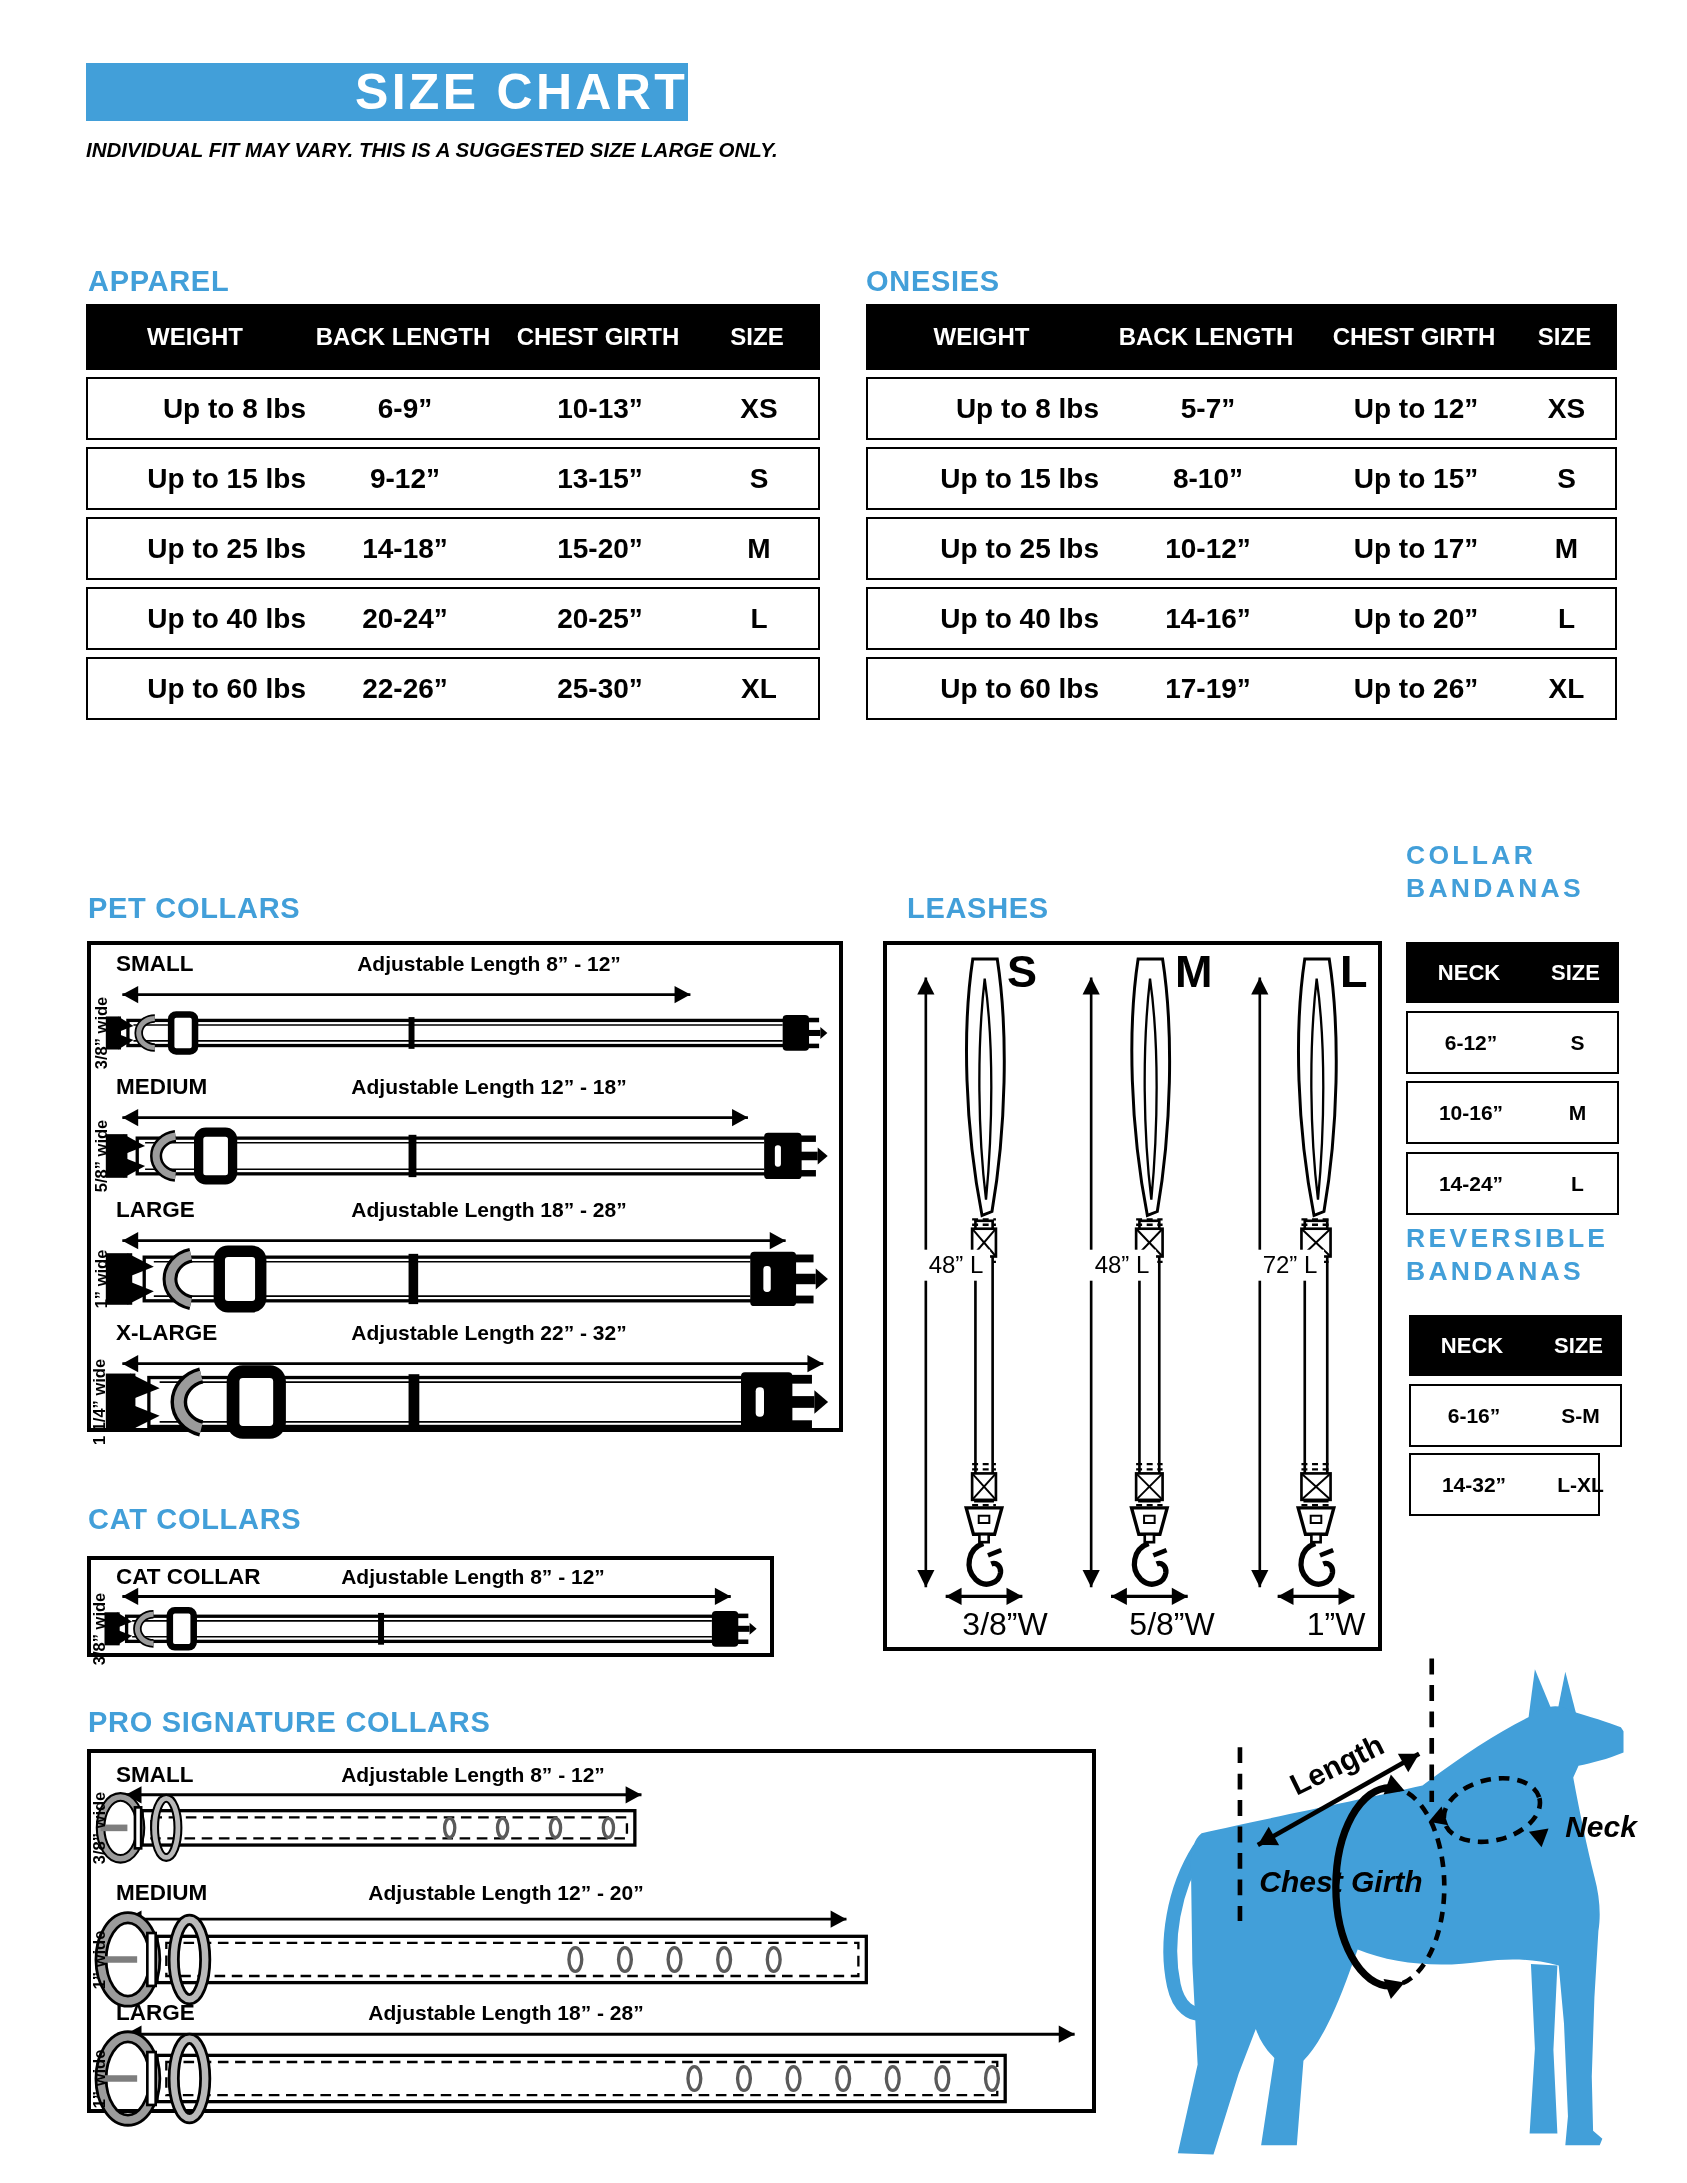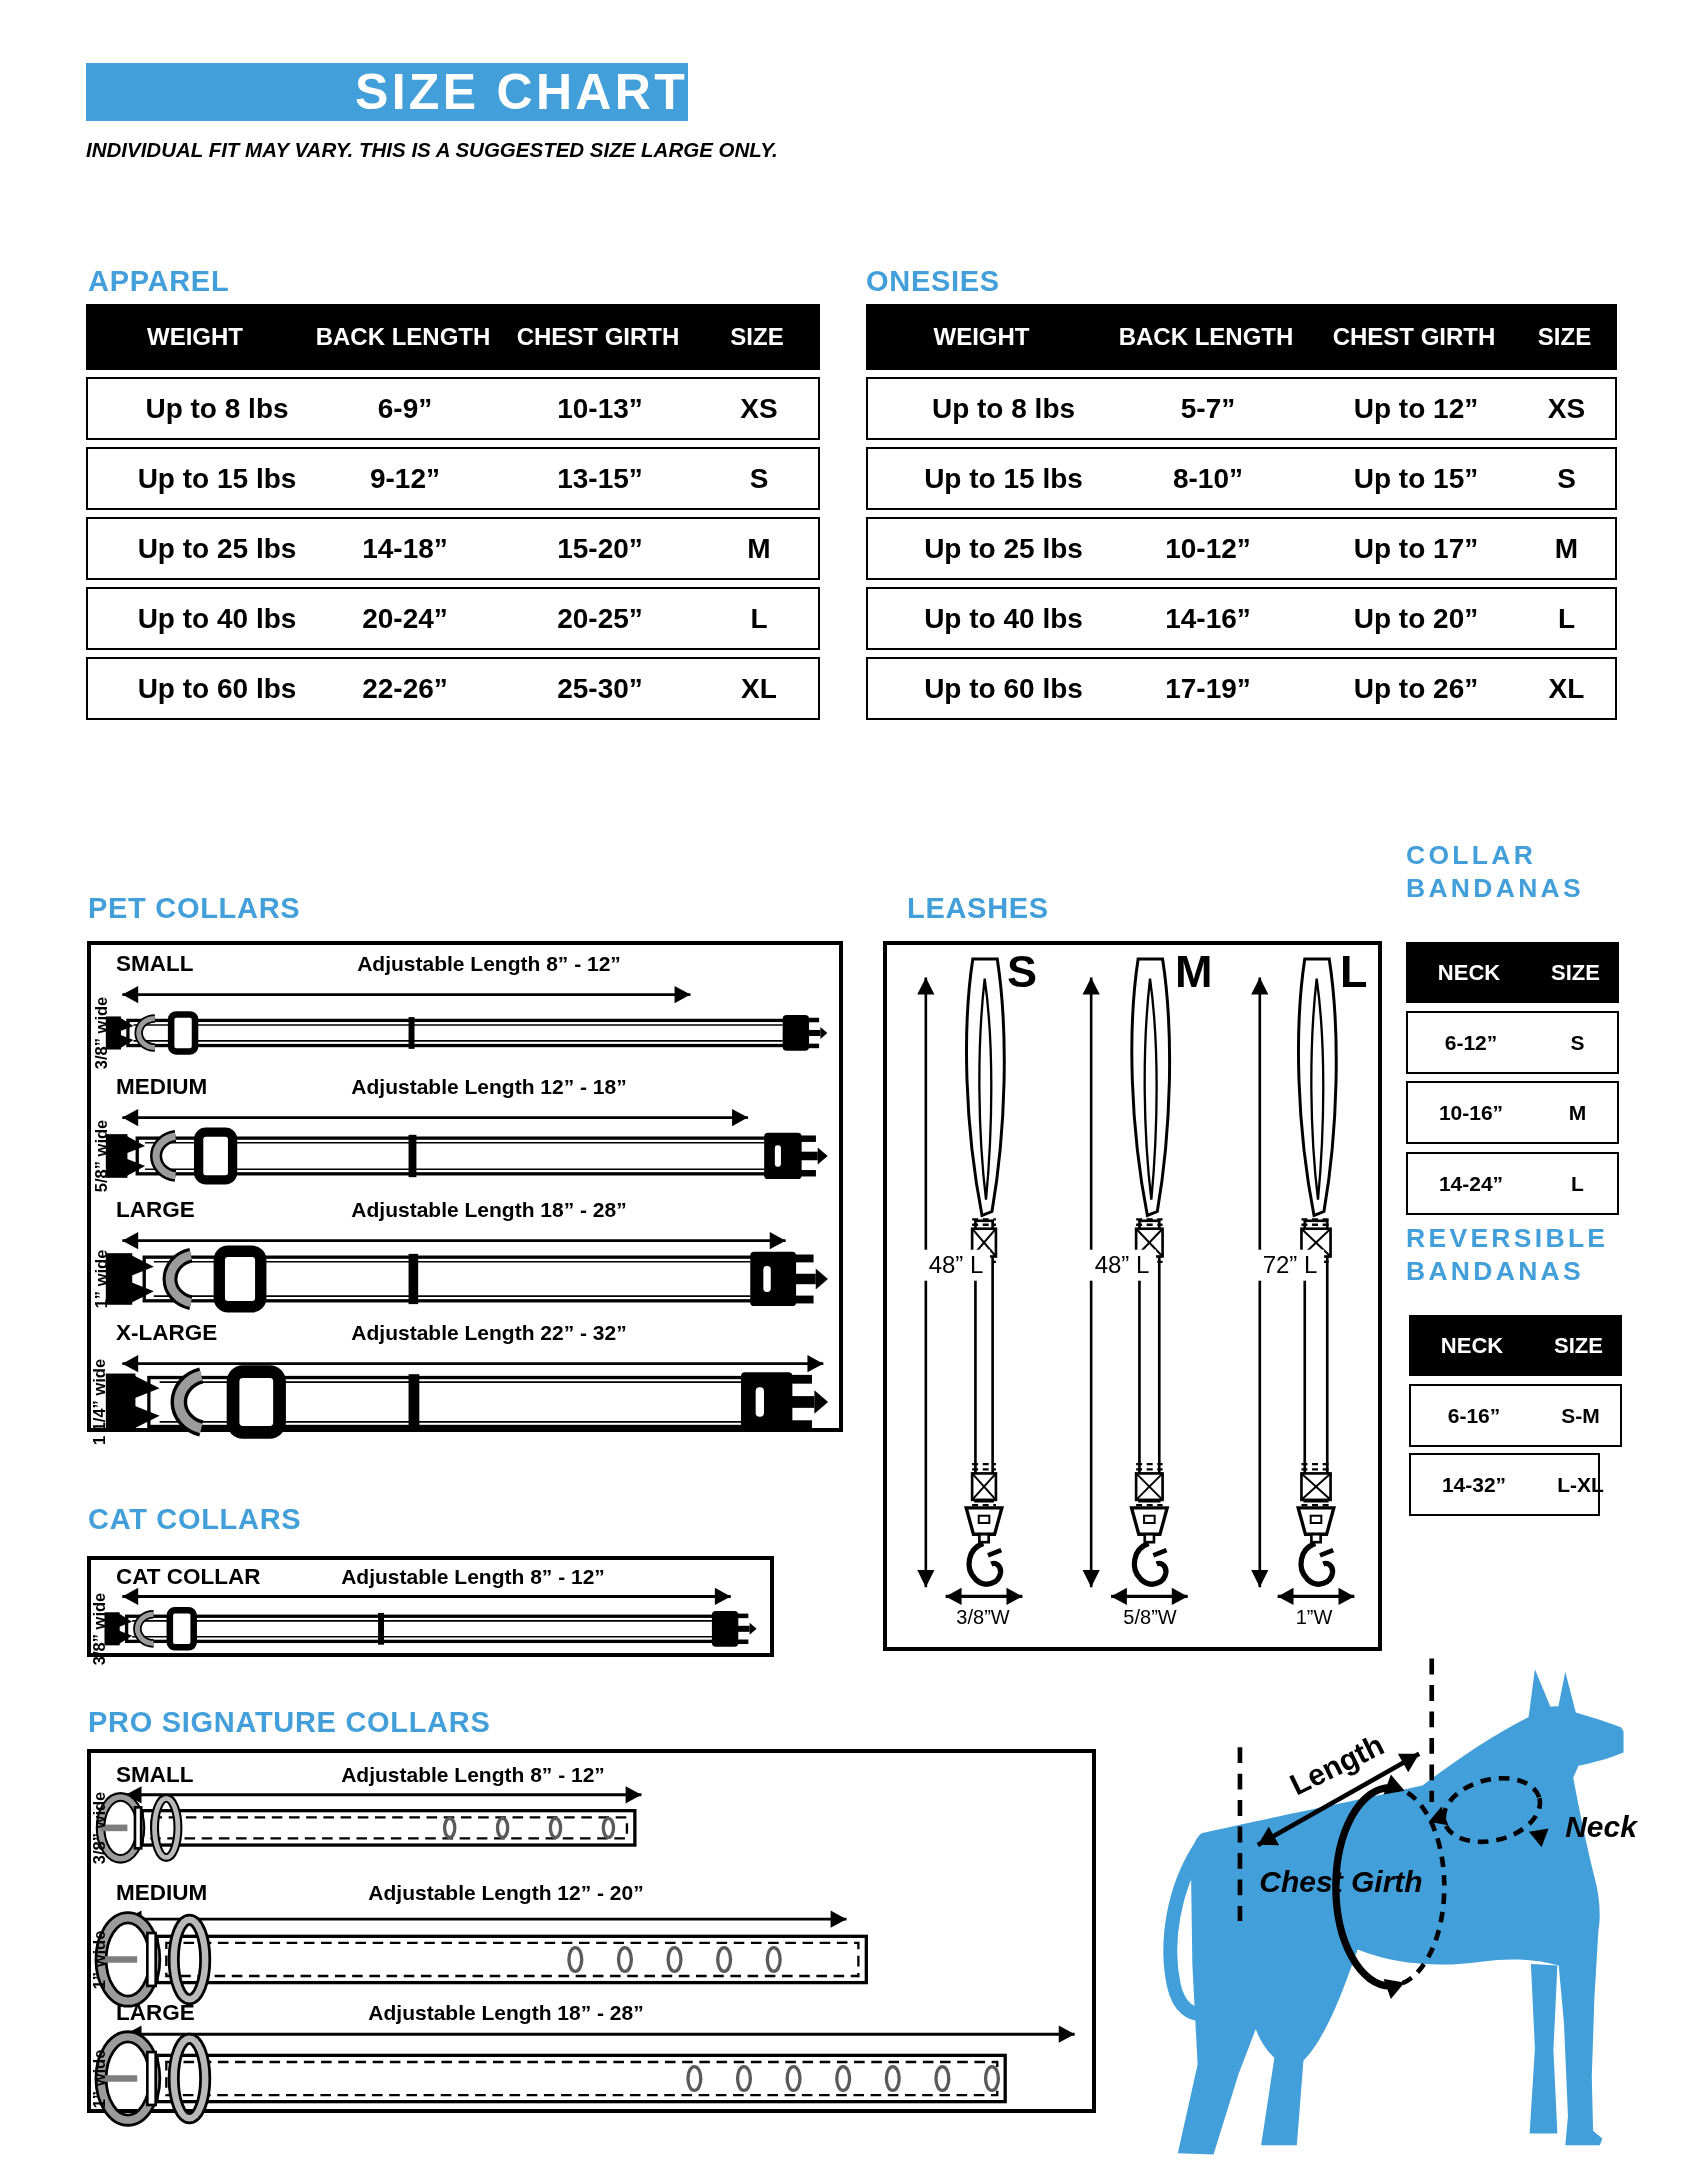--- a/index.html
+++ b/index.html
@@ -15,28 +15,28 @@
   .subtitle{ font-weight:bold; font-style:italic; font-size:20.5px; color:#000; letter-spacing:0px; }
   .heading{ color:var(--accent); font-weight:bold; font-size:29px; letter-spacing:0.7px; white-space:nowrap; }
   .heading2{ color:var(--accent); font-weight:bold; font-size:26.5px; letter-spacing:3.3px; line-height:33px; white-space:nowrap; }
   .tbl-header{ position:absolute; background:#000; color:#fff; display:grid; align-items:center;
                font-weight:bold; font-size:24px; z-index:2; }
   .tbl-row{ position:absolute; border:2.6px solid #000; background:#fff; display:grid; align-items:center;
             font-weight:bold; font-size:28px; color:#000; z-index:2; }
   .band .tbl-row{ font-size:21px; }
   .band .tbl-header{ font-size:22px; }
   .c{ text-align:center; }
-  .l{ text-align:center; padding-left:40px; }
+  .l{ text-align:right; padding-left:40px; }
   .box{ position:absolute; border:4px solid #000; background:transparent; z-index:0; }
   .diagram-label{ font-weight:bold; font-size:22.5px; white-space:nowrap; }
   .adj{ font-weight:bold; font-size:21px; white-space:nowrap; transform:translateX(-50%); }
   .rotlab{ font-weight:bold; font-size:16.5px; white-space:nowrap; transform:translate(-50%,-50%) rotate(-90deg); }
   .leash-size{ font-weight:bold; font-size:45px; }
   .len-label{ font-size:24px; background:#fff; padding:1.3px 6.6px; transform:translate(-50%,-50%); white-space:nowrap; }
-  .w-label{ font-size:20px; transform:translateX(-50%); white-space:nowrap; }
+  .w-label{ font-size:32px; transform:translateX(-50%); white-space:nowrap;margin-left:22px; }
   .dog-label{ font-weight:bold; font-size:30px; white-space:nowrap; transform:translate(-50%,-50%); }
   .italic{ font-style:italic; }
   .g-apparel{ grid-template-columns:218px 198px 192px 126px; }
   .g-onesies{ grid-template-columns:231px 218px 198px 103px; }
   .g-band{ grid-template-columns:126px 87px; }
 </style>
 </head>
 <body>
 
 <div class="page">

